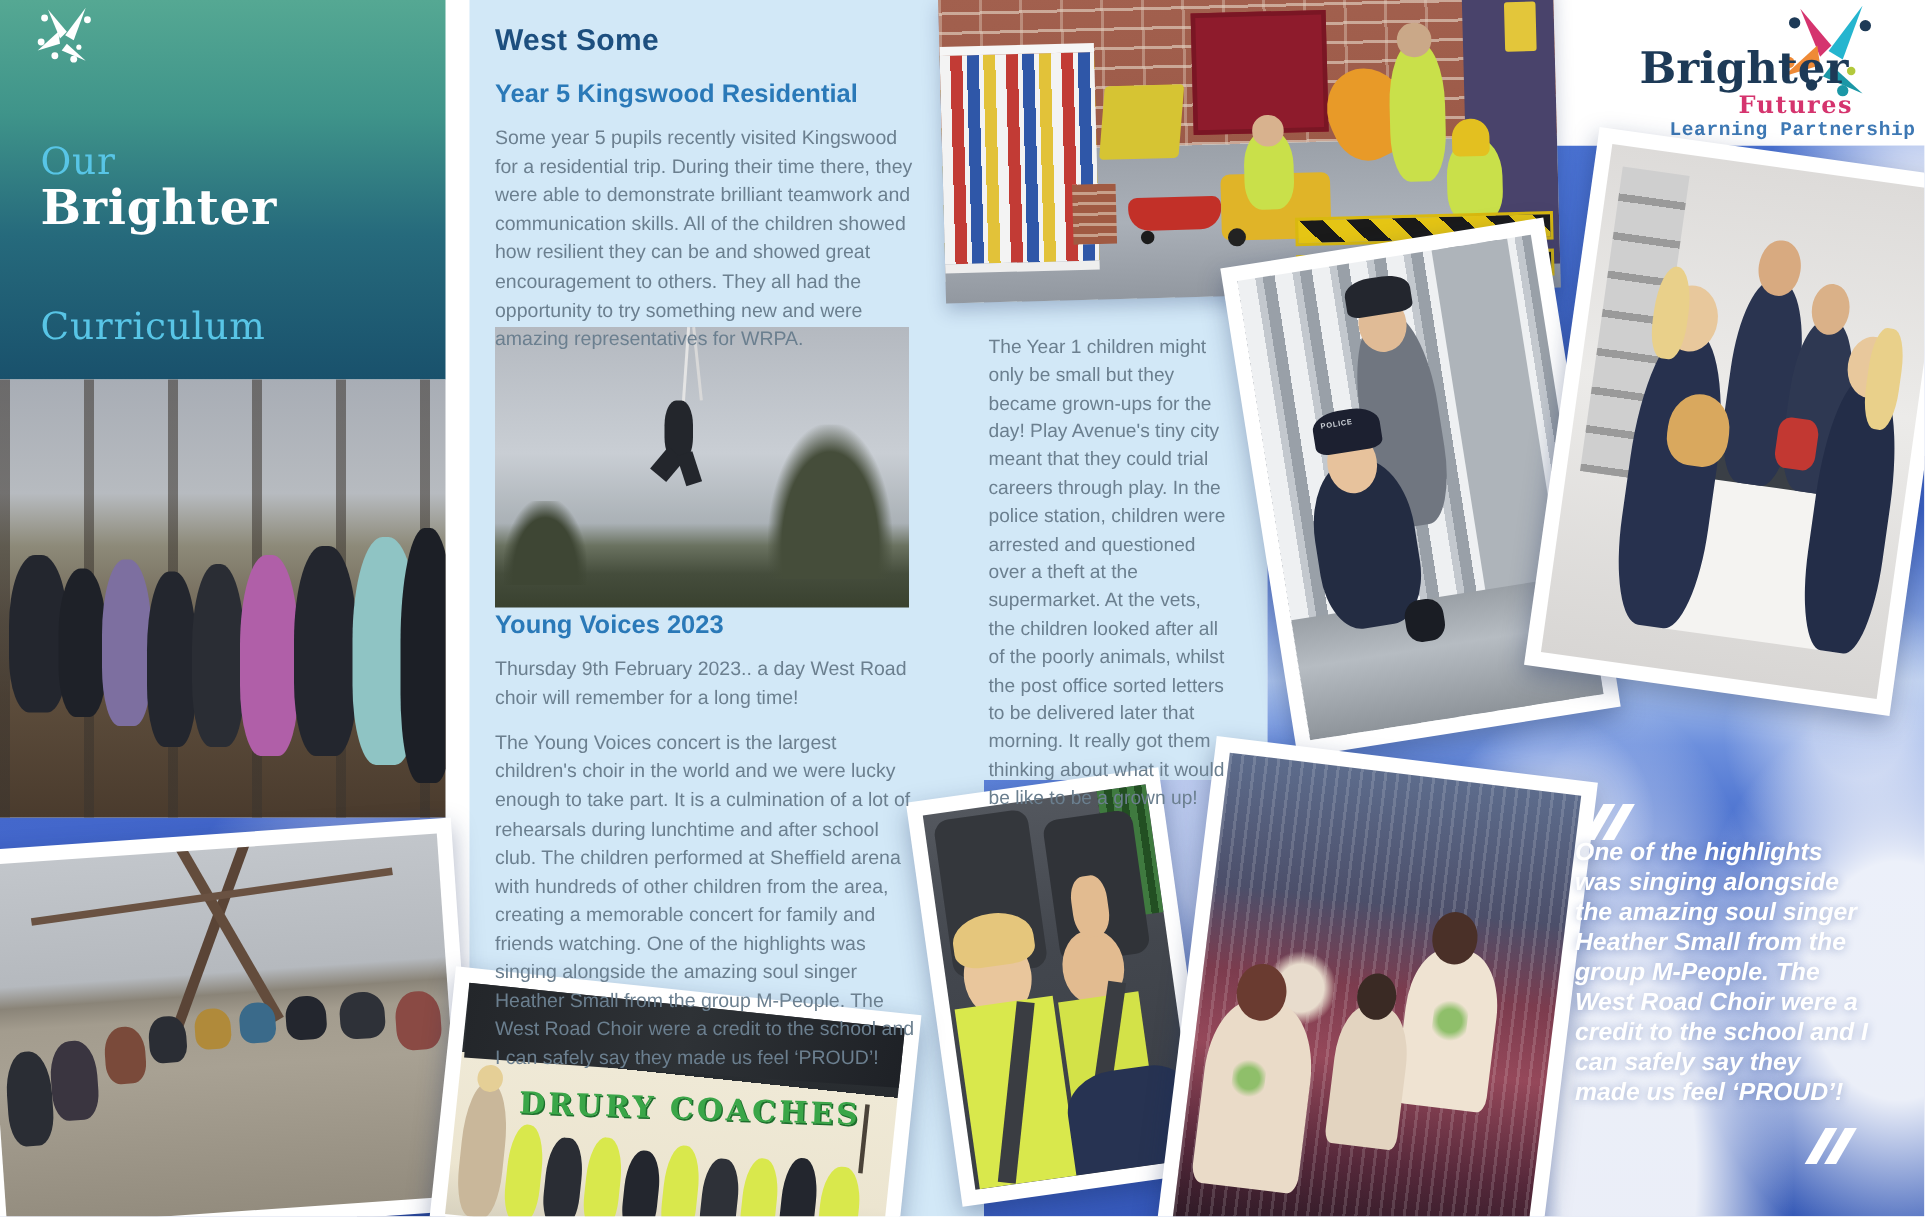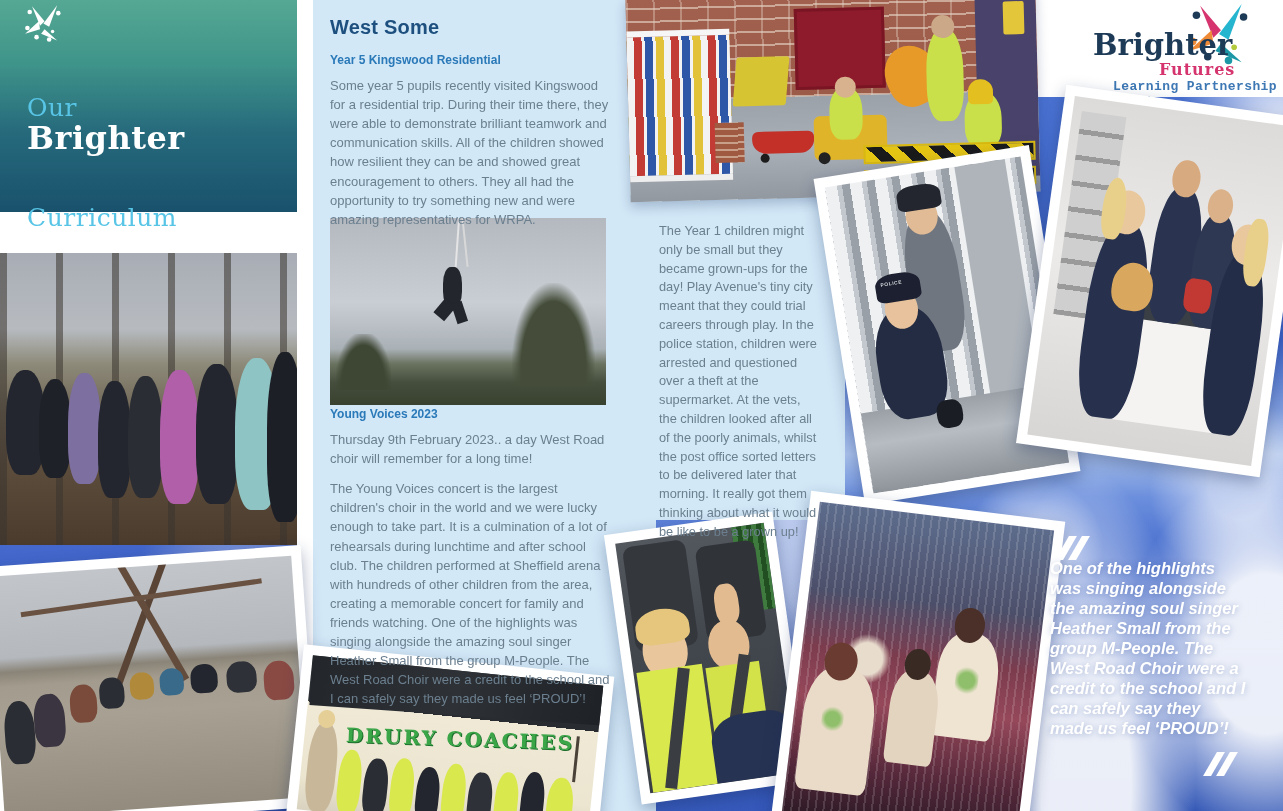--- a/index.html
+++ b/index.html
@@ -23,30 +23,30 @@
     background:
       radial-gradient(ellipse at 85% 10%, rgba(255,255,255,.6) 0 40px, rgba(255,255,255,0) 100px),
       linear-gradient(160deg,#5d82d8 0%,#3f65c8 55%,#3456b8 100%);}
   .bg-leftblue{left:0;top:545px;width:297px;height:266px;z-index:0;
     background:
       radial-gradient(ellipse at 80% 20%, rgba(255,255,255,.35) 0 40px, rgba(255,255,255,0) 110px),
       linear-gradient(165deg,#4468cc 0%,#3a5ec4 55%,#3050ae 100%);}
   .panel-logo{left:1035px;top:0;width:248px;height:97px;background:#ffffff;z-index:1;}
 
   
-  .left-panel{left:0;top:0;width:297px;height:212px;z-index:1;
+  .left-panel{left:0;top:0;width:297px;height:253px;z-index:1;
     background:linear-gradient(180deg,#55a893 0%,#3f948a 30%,#266a7c 62%,#19516c 100%);}
   .lp-line{position:absolute;left:27px;font-family:"DejaVu Serif",serif;}
   .lp-accent{color:#58c5e6;font-size:25px;letter-spacing:.5px;}
   .lp-white{color:#ffffff;font-size:32px;font-weight:bold;letter-spacing:.5px;}
 
   
   .col-text{z-index:4;}
   .h-title{font-size:20px;font-weight:bold;color:#1d4f7f;letter-spacing:.2px;}
-  .h-sub{font-size:12px;font-weight:bold;color:#2a79b8;}
+  .h-sub{font-size:17px;font-weight:bold;color:#2a79b8;}
   .body-text{font-size:13px;line-height:1.47;color:#6b7f8f;}
   .quote-wrap{z-index:6;color:#ffffff;font-style:italic;font-weight:bold;
     font-size:16.5px;line-height:20px;
     text-shadow:0 1px 6px rgba(30,60,140,.35);}
   .slashes{display:flex;gap:5px;z-index:6;}
   .slashes span{display:block;width:8px;height:24px;background:#ffffff;transform:skewX(-30deg);}
 
   
   .frame{background:#ffffff;box-shadow:0 6px 16px rgba(20,40,90,.35);z-index:3;}
   .frame .ph{position:absolute;inset:10px;overflow:hidden;}

